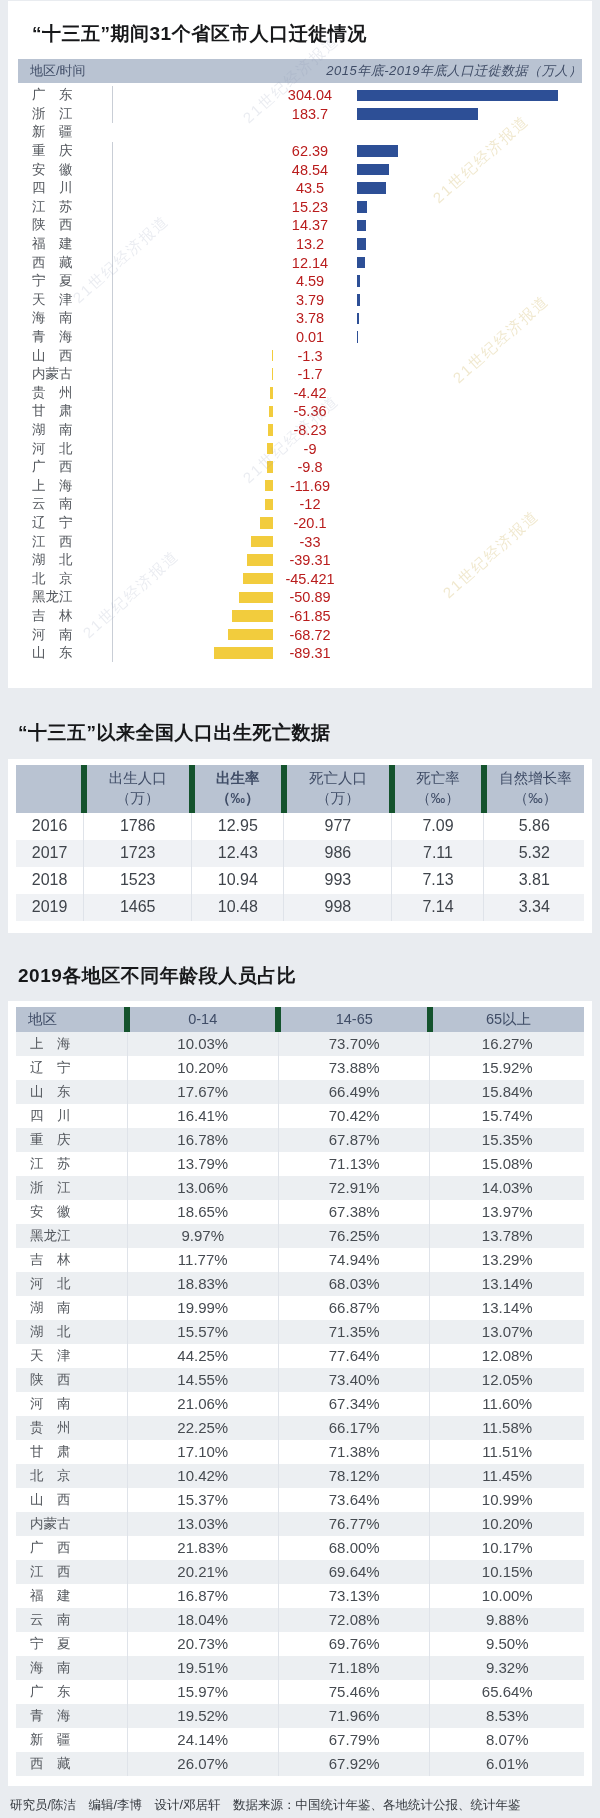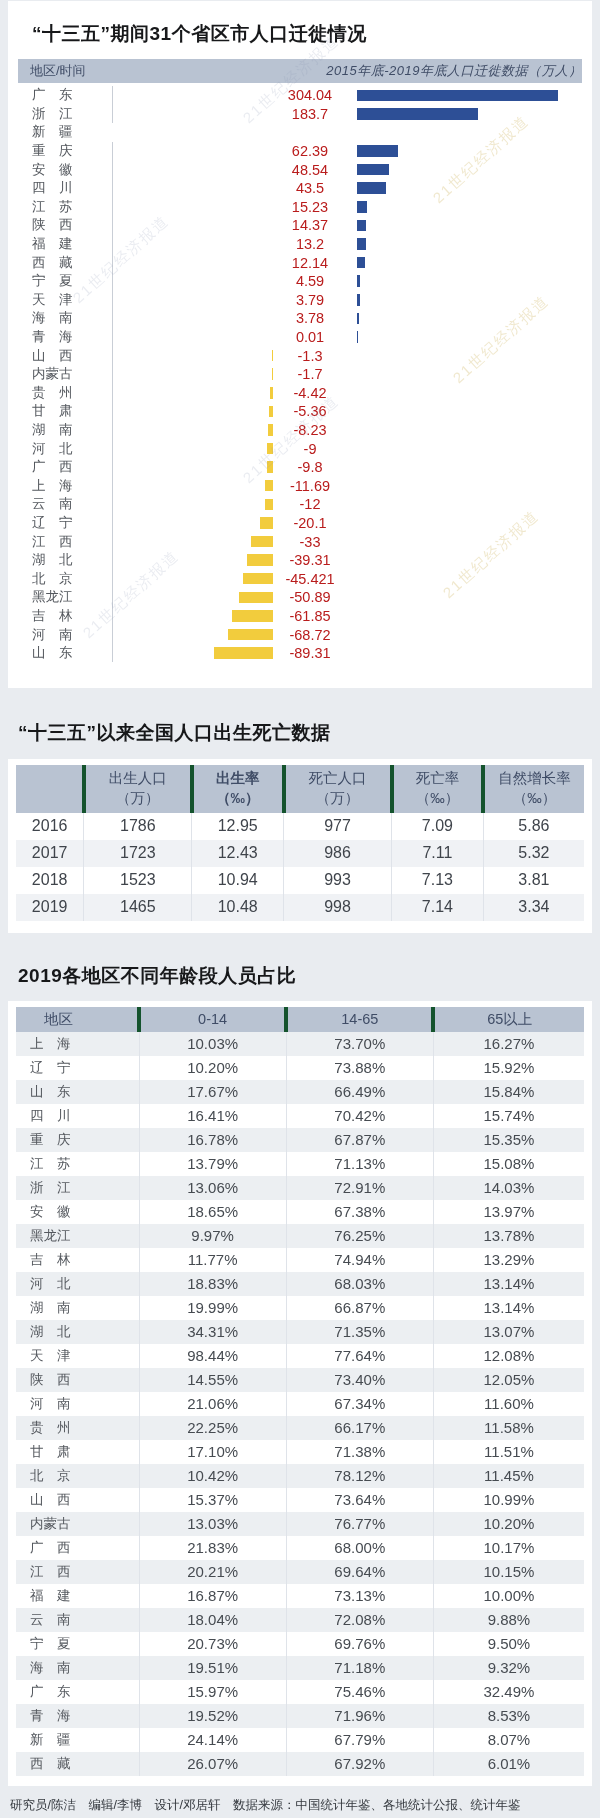--- a/index.html
+++ b/index.html
@@ -50,34 +50,34 @@
   
   .wm{
     position:absolute;white-space:nowrap;pointer-events:none;
     font-size:15px;letter-spacing:2px;transform:rotate(-42deg);
     z-index:5;
   }
   
   .dtable{width:100%;border-collapse:collapse;table-layout:fixed;}
   .dtable th{
     background:#b9c3d2;color:#3f4c66;font-weight:400;
-    border-left:4px solid #14532d;
+    border-left:6px solid #14532d;
   }
   .dtable th:first-child{border-left:none;}
   .dtable td{border-left:1px solid #dfe3e9;}
   .dtable td:first-child{border-left:none;}
   
   .bd-panel{padding:6px 8px 12px;}
   .bd th{font-size:14.5px;line-height:1.35;padding:4px 0;}
   .bd td{font-size:16px;text-align:center;height:25px;color:#3f444b;}
   .bd tbody tr:nth-child(even){background:#f0f2f5;}
   
   .age-panel{padding:6px 8px 10px;}
   .age th{font-size:14.5px;height:23px;text-align:center;}
-  .age th:first-child{text-align:left;padding-left:28px;}
+  .age th:first-child{text-align:left;padding-left:12px;}
   .age td{font-size:15px;text-align:center;height:22px;color:#464b51;}
   .age td:first-child{text-align:left;padding-left:14px;color:#54585e;font-size:13.5px;}
   .age tbody tr:nth-child(odd){background:#eceff2;}
   .age tbody tr:nth-child(even){background:#fff;}
   
   .footer{margin:10px 10px 0;font-size:12.5px;line-height:1.55;color:#33373d;}
   .footer p{margin:0 0 2px;}
 </style>
 </head>
 <body>
@@ -454,27 +454,27 @@
             <td>13.14%</td>
           </tr>
           <tr>
             <td>湖　南</td>
             <td>19.99%</td>
             <td>66.87%</td>
             <td>13.14%</td>
           </tr>
           <tr>
             <td>湖　北</td>
-            <td>34.31%</td>
+            <td>15.57%</td>
             <td>71.35%</td>
             <td>13.07%</td>
           </tr>
           <tr>
             <td>天　津</td>
-            <td>98.44%</td>
+            <td>44.25%</td>
             <td>77.64%</td>
             <td>12.08%</td>
           </tr>
           <tr>
             <td>陕　西</td>
             <td>14.55%</td>
             <td>73.40%</td>
             <td>12.05%</td>
           </tr>
           <tr>
@@ -546,21 +546,21 @@
           <tr>
             <td>海　南</td>
             <td>19.51%</td>
             <td>71.18%</td>
             <td>9.32%</td>
           </tr>
           <tr>
             <td>广　东</td>
             <td>15.97%</td>
             <td>75.46%</td>
-            <td>32.49%</td>
+            <td>65.64%</td>
           </tr>
           <tr>
             <td>青　海</td>
             <td>19.52%</td>
             <td>71.96%</td>
             <td>8.53%</td>
           </tr>
           <tr>
             <td>新　疆</td>
             <td>24.14%</td>

